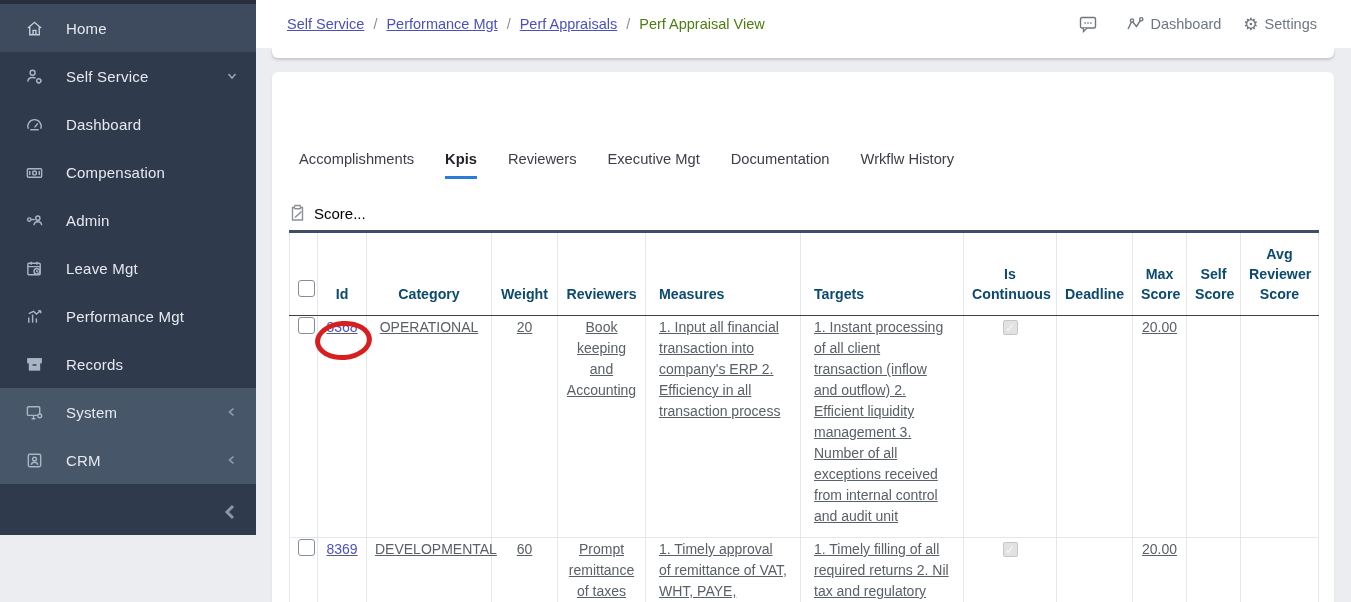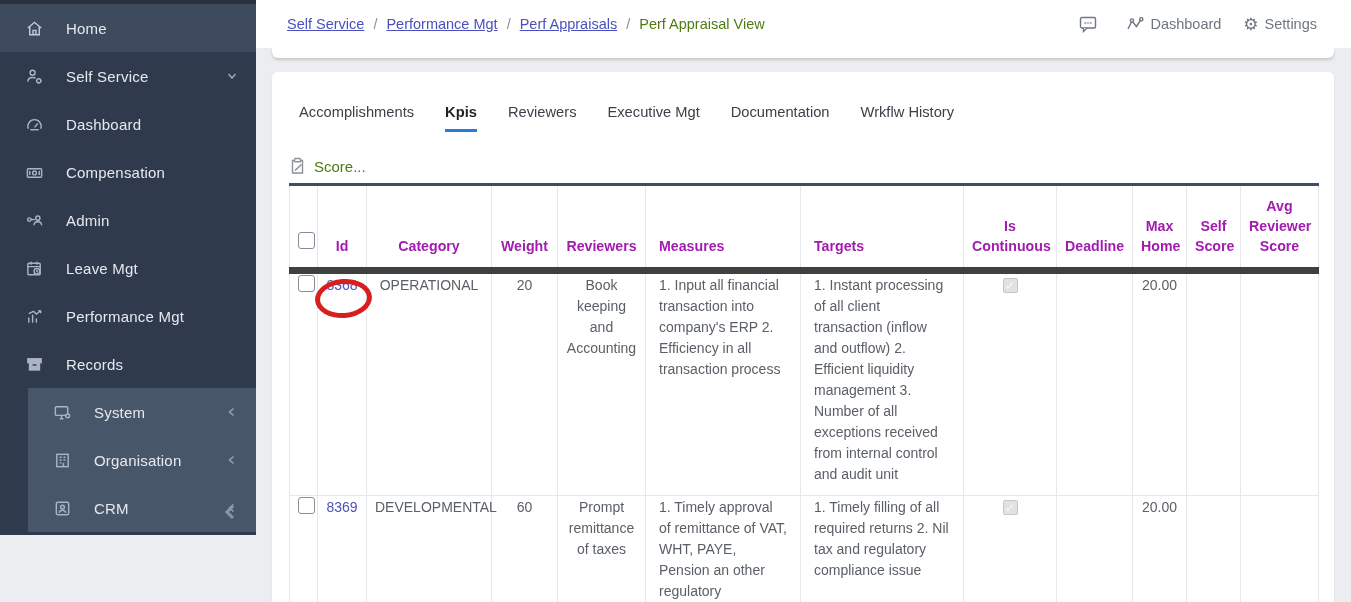--- a/index.html
+++ b/index.html
@@ -4,21 +4,21 @@
 <style>
   * { margin:0; padding:0; box-sizing:border-box; }
   html,body { width:1351px; height:602px; overflow:hidden; }
   body { font-family:"Liberation Sans", sans-serif; background:#ebedf0; }
   .app { display:flex; width:1351px; height:602px; }
 
   
   .sidebar { position:relative; width:256px; min-width:256px; height:535px; background:#2f3a4d; }
   .side-item { display:flex; align-items:center; height:48px; padding-left:24px; cursor:pointer; color:#e6e9ee; font-size:15px; }
   .side-item.active { background:#3e4a5d; border-top:4px solid #28303e; height:52px; }
-  .side-section { background:#48566a;margin-left:28px; }
+  .side-section { background:#48566a; }
   .s-icon { width:20px; height:20px; margin-right:22px; display:flex; align-items:center; justify-content:center; color:#aab4c2; flex:none; }
   .s-icon svg { display:block; }
   .s-label { flex:1; letter-spacing:.2px; }
   .s-chev { margin-right:18px; color:#97a1b0; display:flex; }
   .collapse-btn { position:absolute; right:18px; bottom:10px; color:#8b95a3; cursor:pointer; }
 
   
   .main { flex:1; position:relative; background:#ebedf0; }
   .topbar { height:48px; background:#fff; display:flex; align-items:center; justify-content:space-between; padding:0 34px 0 31px; }
   .crumbs { display:flex; align-items:center; font-size:14.5px; }
@@ -28,32 +28,32 @@
   .top-actions { display:flex; align-items:center; color:#6e7681; font-size:14.5px; }
   .top-actions .act { display:flex; align-items:center; cursor:pointer; }
   .act + .act { margin-left:22px; }
   .act svg, .act .gear { margin-right:6px; }
   .gear { font-size:17px; line-height:1; }
 
   .card-sliver { margin:0 17px 0 16px; height:10px; background:#fff; border-radius:0 0 6px 6px; box-shadow:0 2px 3px rgba(0,0,0,.16); }
   .main-card { margin:14px 17px 0 16px; min-height:530px; background:#fff; border-radius:6px 6px 0 0; box-shadow:0 1px 2px rgba(0,0,0,.08); }
 
   .tabs { display:flex; gap:31px; padding:32px 0 0 27px; font-size:14.7px; color:#3c4149; }
-  .tab { padding-bottom:9px; border-bottom:3px solid transparent; cursor:pointer; }
+  .tab { padding-bottom:9px; border-bottom:3px solid transparent; cursor:pointer;margin-top:47px; }
   .tab.active { font-weight:bold; color:#1f2328; border-bottom-color:#2b7cd6; }
 
-  .score-btn { display:flex; align-items:center; margin:25px 0 0 17px; color:#4d7c0f; font-size:15px; cursor:pointer; width:max-content; }
+  .score-btn { display:flex; align-items:center; margin:25px 0 0 17px; color:#000000; font-size:15px; cursor:pointer; width:max-content; }
   .score-btn svg { margin-right:8px; }
 
   
   .tbl-wrap { margin:8px 0 0 17px; }
   table { border-collapse:collapse; table-layout:fixed; width:1029px; border-top:3px solid #3c4f66; border-left:1px solid #e4e7eb; border-right:1px solid #e4e7eb; font-size:14px; }
-  thead td { vertical-align:bottom; padding:10px 8px 11px; font-weight:bold; color:#a21caf; font-size:14.2px; line-height:20px; border-right:1px solid #e4e7eb; border-bottom:7px solid #404040; }
+  thead td { vertical-align:bottom; padding:10px 8px 11px; font-weight:bold; color:#0c4a6e; font-size:14.2px; line-height:20px; border-right:1px solid #e4e7eb; border-bottom:1px solid #404040; }
   thead tr { height:84px; }
-  tbody td { vertical-align:top; padding:1px 8px 10px; color:#5a6068; line-height:21px; border-right:1px solid #e4e7eb; border-bottom:1px solid #e4e7eb; }
+  tbody td { vertical-align:top; padding:1px 8px 10px; color:#5a6068; line-height:21px; border-right:1px solid #e4e7eb; border-bottom:1px solid #e4e7eb;text-decoration:underline; }
   td:last-child { border-right:1px solid #e4e7eb; }
   tr.row-1 { height:206px; }
   .c-center { text-align:center; }
   .c-left8 { text-align:center; padding-left:8px; }
   .c-left13 { text-align:left; padding-left:13px; padding-right:12px; }
   .id-link { color:#4b50c0; cursor:pointer; }
   .id-cell { position:relative; }
   .red-circle { position:absolute; left:-3px; top:5px; width:57px; height:39px; border:5px solid #d81f1f; border-radius:50%; transform:rotate(-4deg); pointer-events:none; }
   .cb { width:17px; height:17px; border:1.5px solid #868d97; border-radius:3px; background:#fff; display:inline-block; cursor:pointer; }
   .cb-head { margin-bottom:2px; }
@@ -173,34 +173,20 @@
           </svg>
       </span>
       <span class="s-label">System</span>
       <span class="s-chev">
         <svg width="12" height="12" viewBox="0 0 12 12" fill="none" stroke="#97a1b0" stroke-width="1.6">
             <polyline points="7.5,2.5 3.5,6 7.5,9.5"></polyline>
           </svg>
       </span>
     </div>
 
-    <div class="side-item side-section">
-      <span class="s-icon">
-        <svg width="19" height="19" viewBox="0 0 20 20" fill="none" stroke="#aab4c2" stroke-width="1.5">
-            <rect x="4" y="3.5" width="12" height="13"></rect>
-            <path d="M7 6.5h2M11 6.5h2M7 9.5h2M11 9.5h2M7 12.5h2M11 12.5v4"></path>
-          </svg>
-      </span>
-      <span class="s-label">Organisation</span>
-      <span class="s-chev">
-        <svg width="12" height="12" viewBox="0 0 12 12" fill="none" stroke="#97a1b0" stroke-width="1.6">
-            <polyline points="7.5,2.5 3.5,6 7.5,9.5"></polyline>
-          </svg>
-      </span>
-    </div>
 
     <div class="side-item side-section">
       <span class="s-icon">
         <svg width="19" height="19" viewBox="0 0 20 20" fill="none" stroke="#aab4c2" stroke-width="1.5">
             <rect x="3.5" y="3.5" width="13" height="13" rx="1.5"></rect>
             <circle cx="10" cy="8.5" r="2"></circle>
             <path d="M6.5 14.5 C7 12.5 8.4 11.8 10 11.8 C11.6 11.8 13 12.5 13.5 14.5"></path>
           </svg>
       </span>
       <span class="s-label">CRM</span>
@@ -295,21 +281,21 @@
             <tr>
               <td class="c-center"><span class="cb cb-head"></span></td>
               <td class="c-center">Id</td>
               <td class="c-center">Category</td>
               <td class="c-left8">Weight</td>
               <td class="c-left8">Reviewers</td>
               <td class="c-left13">Measures</td>
               <td class="c-left13">Targets</td>
               <td class="c-center">Is Continuous</td>
               <td class="c-center">Deadline</td>
-              <td class="c-center">Max Home</td>
+              <td class="c-center">Max Score</td>
               <td class="c-center">Self Score</td>
               <td class="c-center">Avg Reviewer Score</td>
             </tr>
           </thead>
           <tbody>
             <tr class="row-1">
               <td class="c-center"><span class="cb"></span></td>
               <td class="c-center id-cell">
                 <span class="id-link">8368</span>
                 <div class="red-circle"></div>

